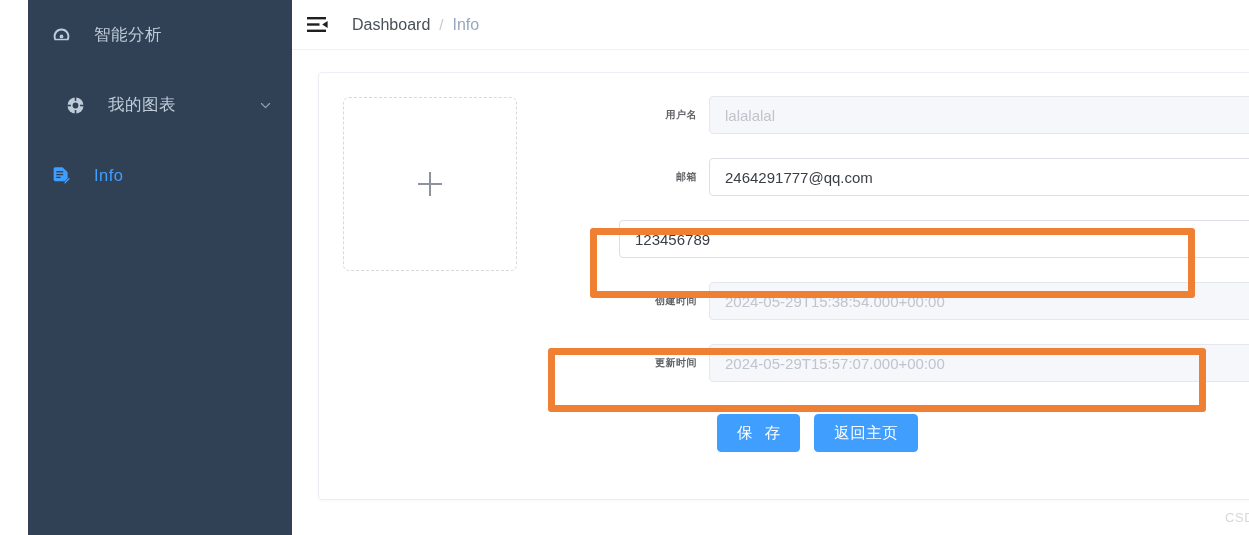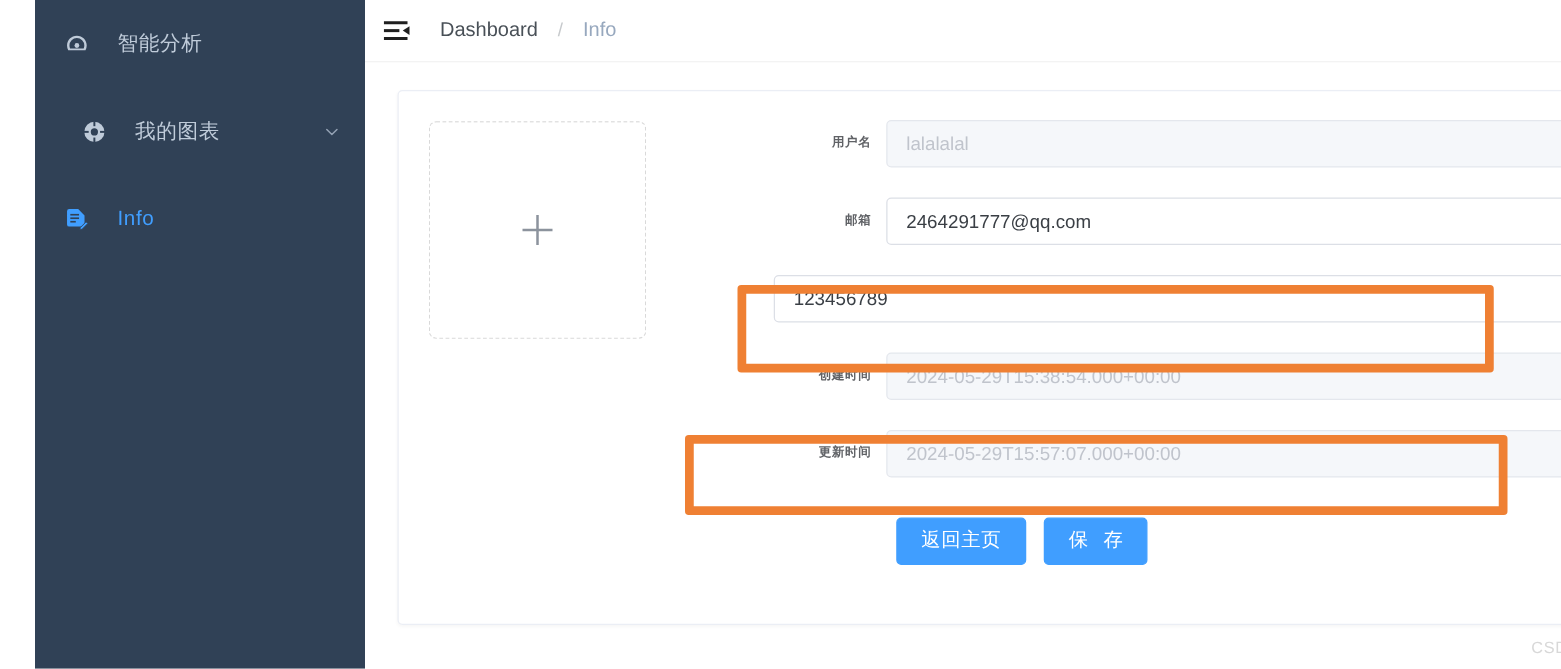--- a/index.html
+++ b/index.html
@@ -68,21 +68,21 @@
     display: flex;
     align-items: center;
     padding-left: 14px;
   }
   .hamburger {
     width: 22px; height: 20px;
     display: flex; align-items: center; justify-content: center;
     cursor: pointer;
     margin-right: 24px;
   }
-  .breadcrumb { display: flex; align-items: center; font-size: 16px; gap: 7px; }
+  .breadcrumb { display: flex; align-items: center; font-size: 16px; }
   .bc-item { color: #495057; }
   .bc-sep { color: #c6c9cc; margin: 0 9px; font-size: 15px; }
   .bc-current { color: #97a8be; cursor: pointer; }
 
   
   .content {
     flex: 1 1 auto;
     background: #ffffff;
     padding: 22px 0 0 26px;
     position: relative;
@@ -306,22 +306,22 @@
             <label class="f-label">创建时间</label>
             <input class="f-input is-disabled" type="text" disabled="" placeholder="2024-05-29T15:38:54.000+00:00" style="">
           </div>
 
           <div class="form-row">
             <label class="f-label">更新时间</label>
             <input class="f-input is-disabled" type="text" disabled="" placeholder="2024-05-29T15:57:07.000+00:00" style="">
           </div>
 
           <div class="btn-row">
+            <button class="btn btn-save">保 存</button>
             <button class="btn btn-back">返回主页</button>
-            <button class="btn btn-save">保 存</button>
           </div>
 
         </div>
       </div>
     </div>
 
     <span class="watermark">CSDN @南暖xi</span>
   </section>
 
   <div class="annot" id="annot-password"></div>

